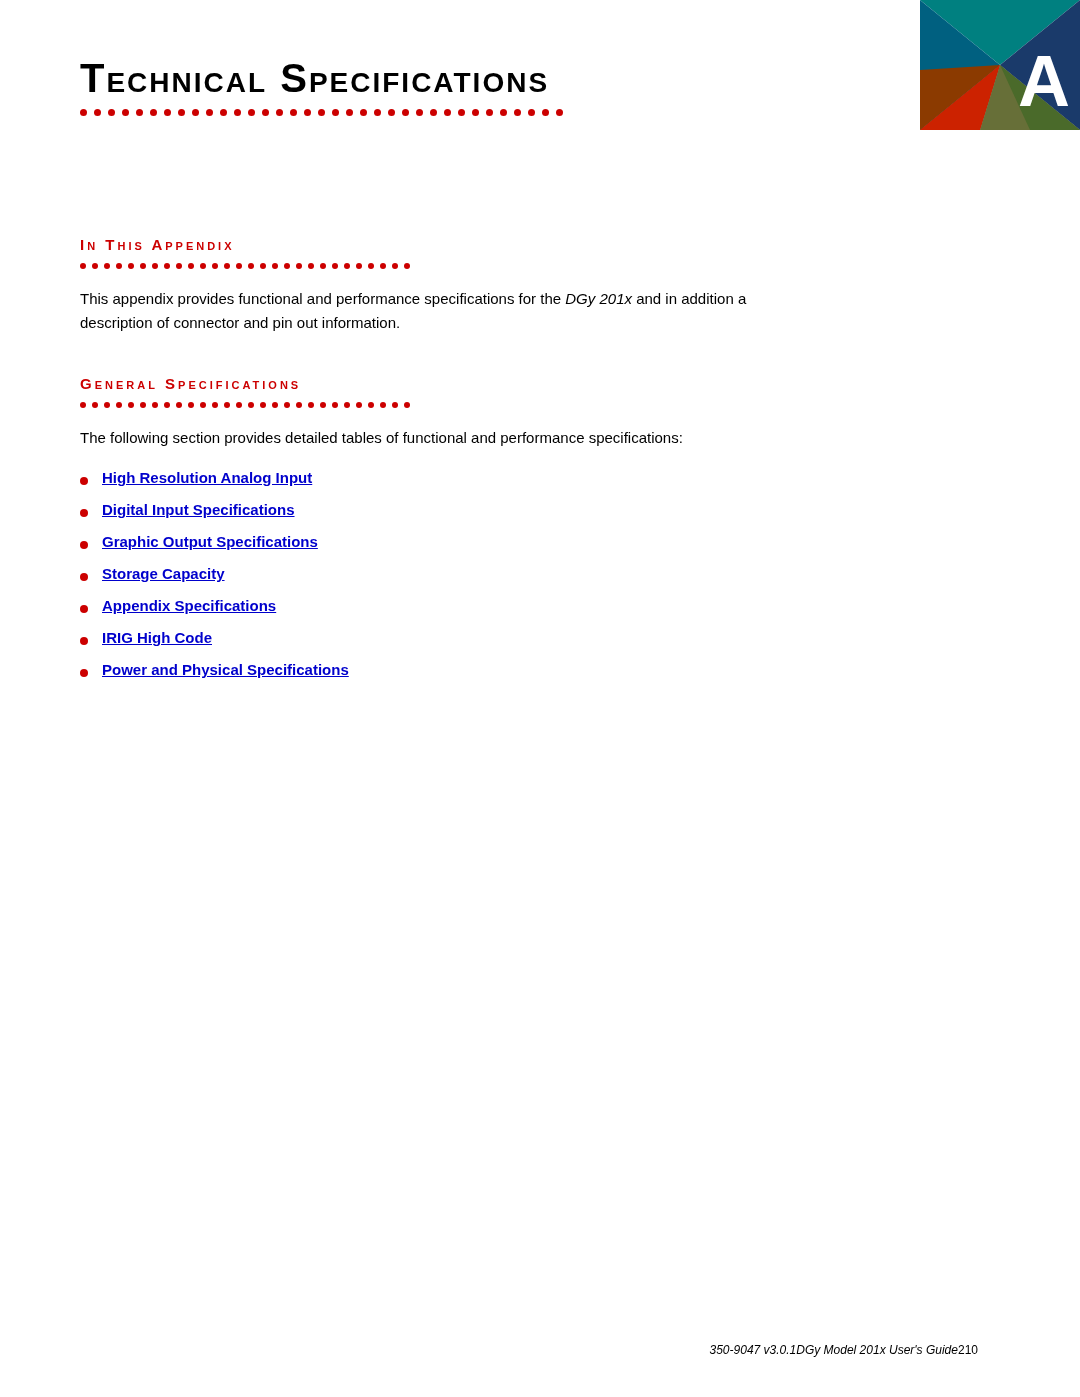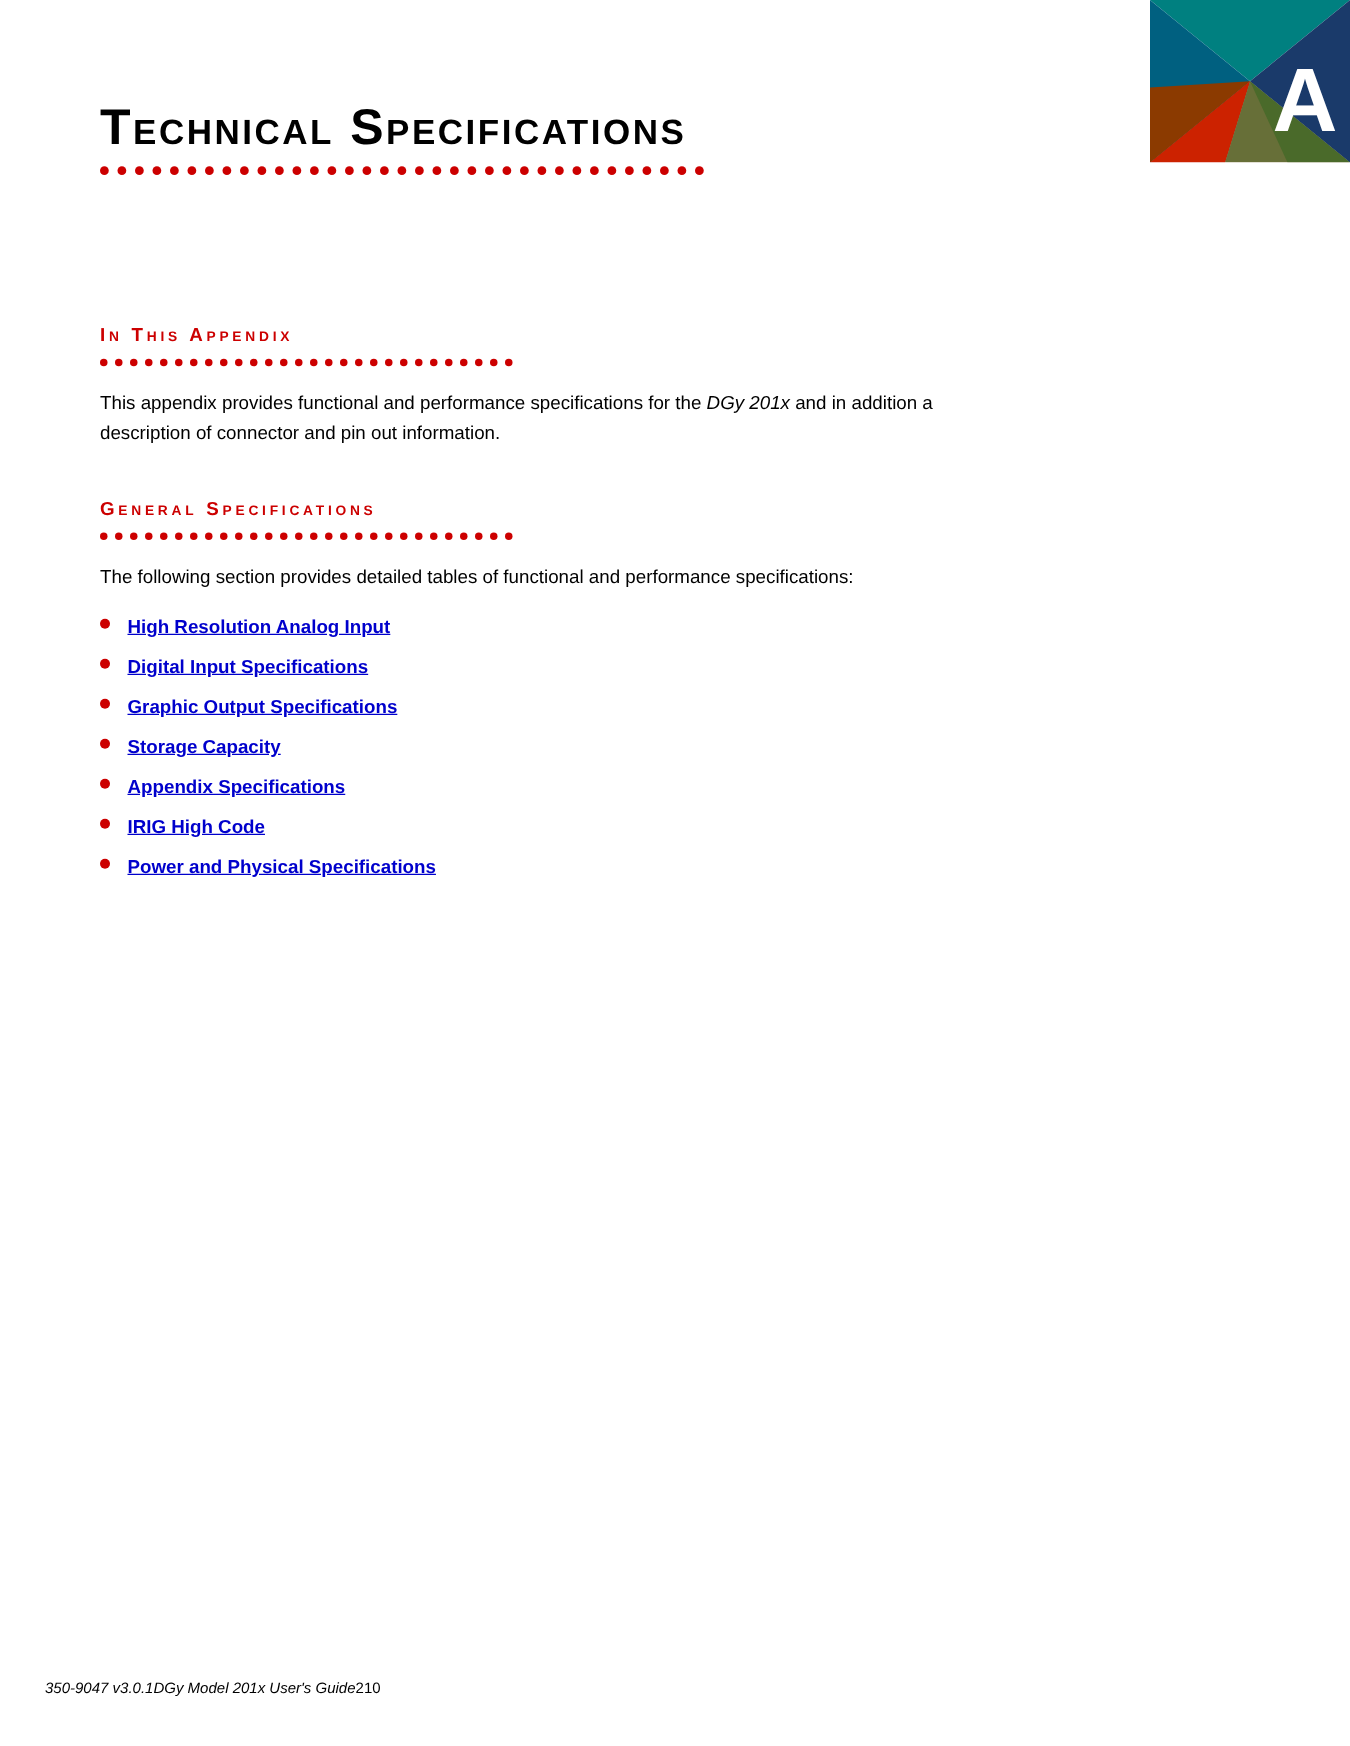--- a/index.html
+++ b/index.html
@@ -137,21 +137,21 @@
     }
 
     
     .bullet-list {
       list-style: none;
       margin-top: 16px;
     }
 
     .bullet-list li {
       display: flex;
-      align-items: flex-start;
+      align-items: center;
       margin-bottom: 8px;
     }
 
     .bullet-dot {
       width: 8px;
       height: 8px;
       border-radius: 50%;
       background: #cc0000;
       margin-top: 5px;
       margin-right: 14px;
@@ -166,22 +166,22 @@
       cursor: pointer;
     }
 
     
     .footer {
       position: absolute;
       bottom: 40px;
       left: 0;
       right: 0;
       display: flex;
-      justify-content: flex-start;
-      padding: 0 36px;
+      justify-content: flex-end;
+      padding: 0 102px;
       font-size: 12px;
       color: #000000;
     }
 
     .footer-left {
       font-style: italic;
     }
 
     .footer-center {
       font-style: italic;
@@ -209,21 +209,21 @@
       <polygon points="0,130 60,130 80,65" fill="#cc2200"></polygon>
       <polygon points="60,130 160,130 80,65" fill="#556B2F" opacity="0.8"></polygon>
 
       <polygon points="80,65 160,0 160,130" fill="#1a3a6a"></polygon>
       <polygon points="0,70 80,65 0,130" fill="#8B3A00"></polygon>
       <polygon points="80,65 110,130 160,130" fill="#4a6a2a"></polygon>
     </svg>
     <div class="letter-a">A</div>
   </div>
 
-  <div style="margin-top: 80px; padding: 0 80px;">
+  <div style="margin-top: 56px; padding: 0 80px;">
     <h1 class="page-title" style="padding: 0; margin: 0; font-size: 40px; letter-spacing: 2px;">
       <span style="font-variant: small-caps;">Technical </span><span style="font-variant: small-caps;">Specifications</span>
     </h1>
   </div>
 
   <div class="dot-separator">
     <div class="dots" id="header-dots-container">
         <div class="dot"></div>
         <div class="dot"></div>
         <div class="dot"></div>

